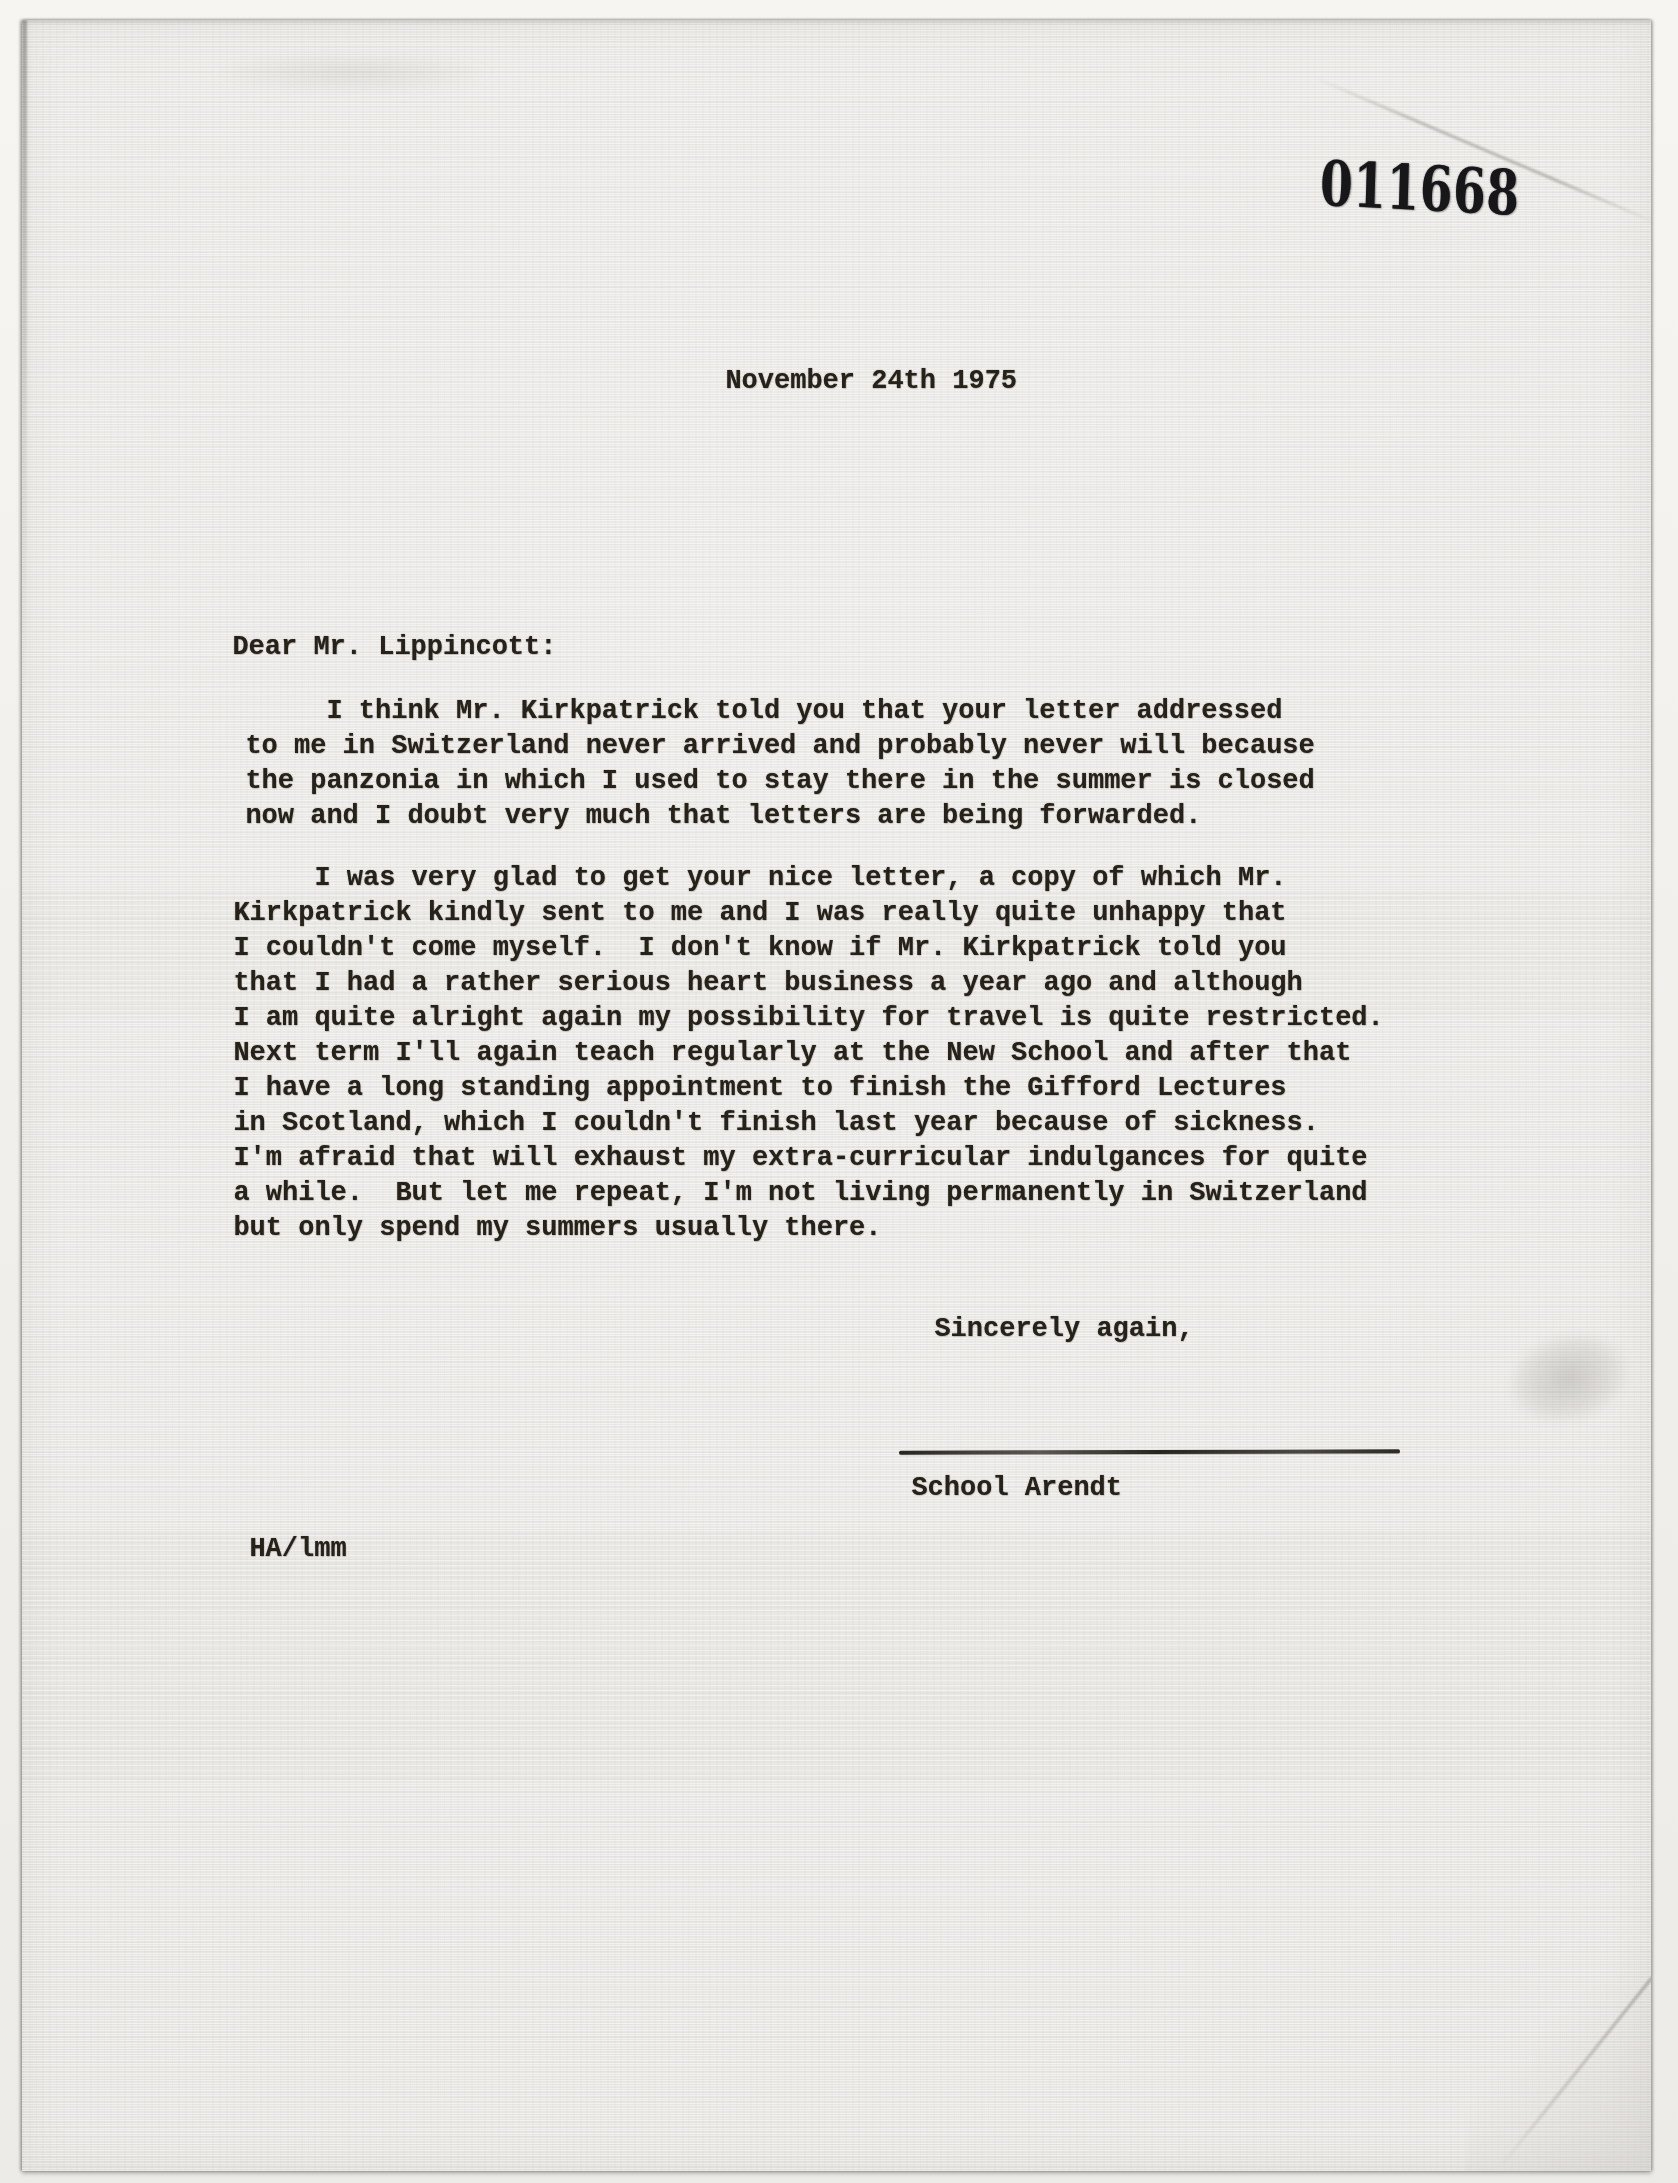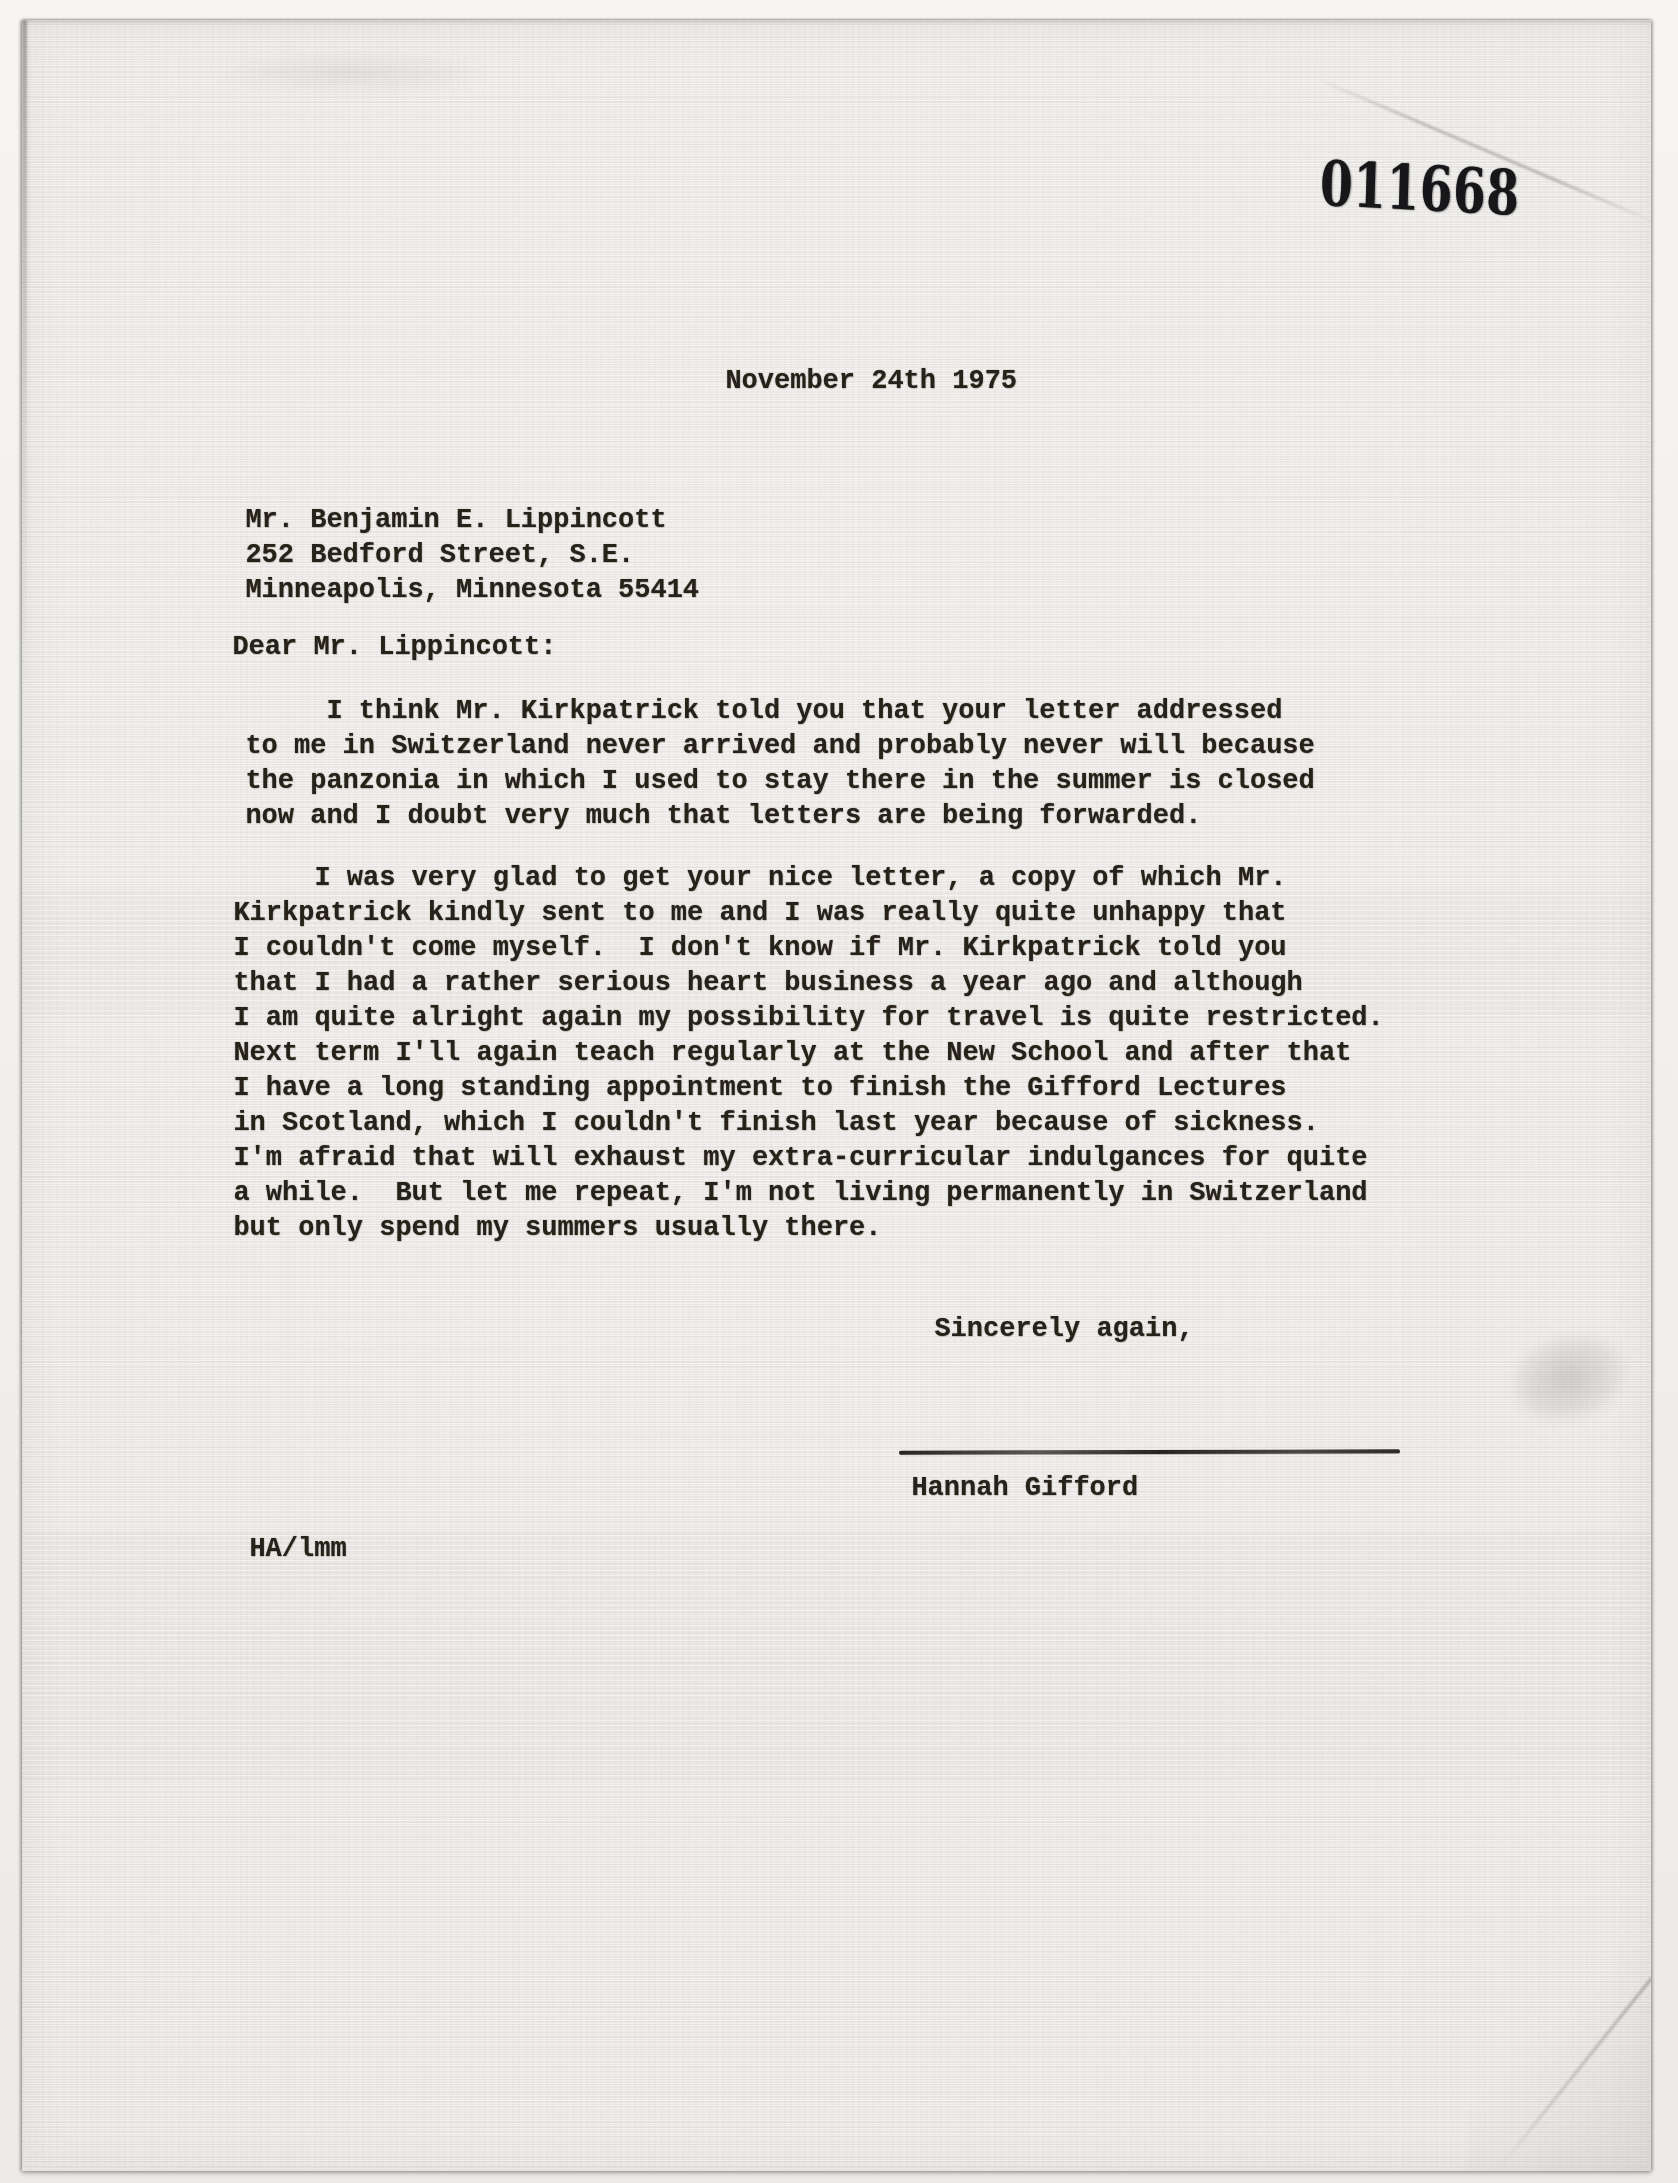--- a/index.html
+++ b/index.html
@@ -98,40 +98,37 @@
 
     <div class="crease-tr"></div>
     <div class="crease-br"></div>
     <div class="corner-br"></div>
     <div class="smudge"></div>
     <div class="smudge-top"></div>
 
     <div class="stamp">011668</div>
 
     <pre class="t date">November 24th 1975</pre>
-    <pre class="t recipient">Mr. Benjamin E. Lippincott
-252 Bedford Street, S.E.
-Minneapolis, Minnesota 55414</pre>
     <pre class="t salutation">Dear Mr. Lippincott:</pre>
     <pre class="t p1">     I think Mr. Kirkpatrick told you that your letter addressed
 to me in Switzerland never arrived and probably never will because
 the panzonia in which I used to stay there in the summer is closed
 now and I doubt very much that letters are being forwarded.</pre>
     <pre class="t p2">     I was very glad to get your nice letter, a copy of which Mr.
 Kirkpatrick kindly sent to me and I was really quite unhappy that
 I couldn't come myself.  I don't know if Mr. Kirkpatrick told you
 that I had a rather serious heart business a year ago and although
 I am quite alright again my possibility for travel is quite restricted.
 Next term I'll again teach regularly at the New School and after that
 I have a long standing appointment to finish the Gifford Lectures
 in Scotland, which I couldn't finish last year because of sickness.
 I'm afraid that will exhaust my extra-curricular indulgances for quite
 a while.  But let me repeat, I'm not living permanently in Switzerland
 but only spend my summers usually there.</pre>
     <pre class="t closing">Sincerely again,</pre>
 
     <div class="sig-line"></div>
-    <pre class="t signer">Hannah Gifford</pre>
+    <pre class="t signer">School Arendt</pre>
     <pre class="t initials">HA/lmm</pre>
 
   </div>
 </div>
 
 
 </body></html>

